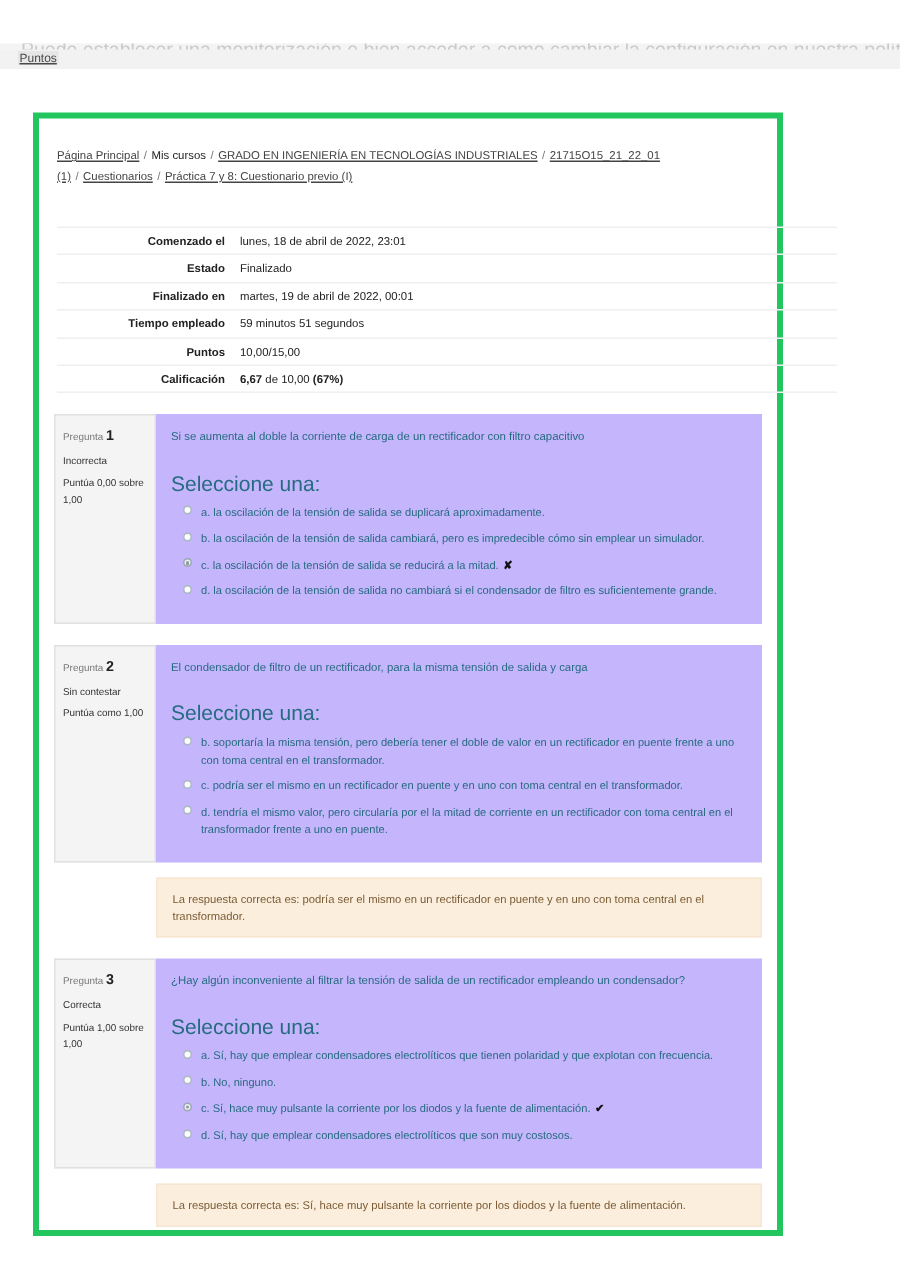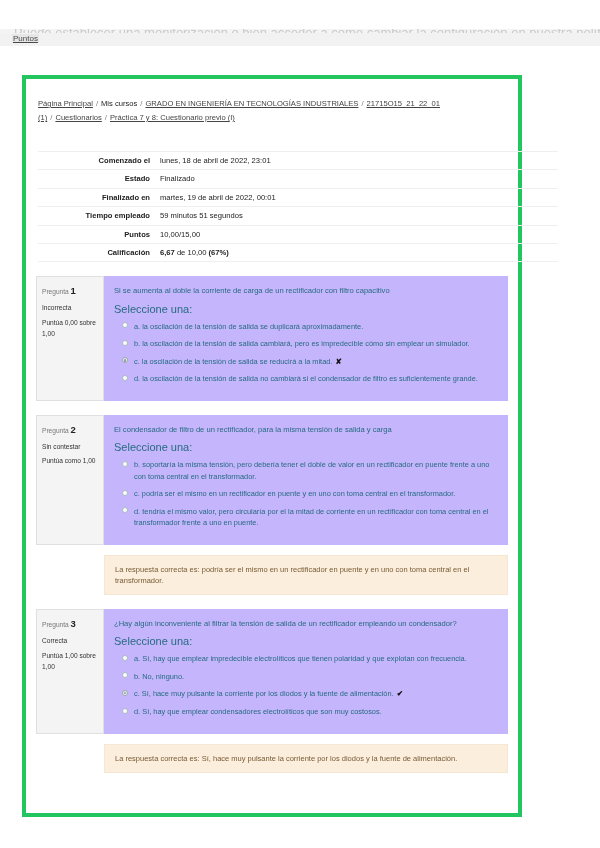--- a/index.html
+++ b/index.html
@@ -81,21 +81,21 @@
     width: 68px; flex: 0 0 68px;
     background: #f4f4f4; border: 1px solid #e0e0e0;
     padding: 6px 5px; font-size: 6.6px; color: #555; line-height: 1.65;
   }
   .qinfo .qnum { color: #777; }
   .qinfo .qnum b { color: #222; font-size: 9.5px; font-weight: bold; }
   .qinfo .qstate { color: #333; margin-top: 4px; }
   .qinfo .qpoints { color: #333; margin-top: 4px; }
   .qcontent { flex: 1; background: #c4b5fd; padding: 9px 10px 10px 10px; }
   .qtext { font-size: 7.6px; color: #276b80; line-height: 1.5; }
-  .qprompt { font-size: 11px; color: #276b80; margin-top: 6px; }
+  .qprompt { font-size: 14px; color: #276b80; margin-top: 17px; }
   .answers { margin-top: 6px; }
   .ans {
     display: flex; align-items: flex-start;
     font-size: 7.4px; color: #276b80; line-height: 1.55;
     margin-bottom: 6px; padding-left: 8px; cursor: pointer;
   }
   .radio {
     flex: 0 0 auto; width: 6px; height: 6px; border-radius: 50%;
     border: 1px solid #a9b9bf; background: #fdfdfd;
     margin: 1.5px 6px 0 0; position: relative;
@@ -227,21 +227,21 @@
               <div class="qnum">Pregunta <b>3</b></div>
               <div class="qstate">Correcta</div>
               <div class="qpoints">Puntúa 1,00 sobre 1,00</div>
             </div>
             <div class="qcontent">
               <div class="qtext">¿Hay algún inconveniente al filtrar la tensión de salida de un rectificador empleando un condensador?</div>
               <div class="qprompt">Seleccione una:</div>
               <div class="answers">
                 <div class="ans">
                   <span class="radio"></span>
-                  <span class="ans-label">a. Sí, hay que emplear impredecible electrolíticos que tienen polaridad y que explotan con frecuencia.</span>
+                  <span class="ans-label">a. Sí, hay que emplear condensadores electrolíticos que tienen polaridad y que explotan con frecuencia.</span>
                 </div>
                 <div class="ans">
                   <span class="radio"></span>
                   <span class="ans-label">b. No, ninguno.</span>
                 </div>
                 <div class="ans selected">
                   <span class="radio"></span>
                   <span class="ans-label">c. Sí, hace muy pulsante la corriente por los diodos y la fuente de alimentación.<span class="mark">✔</span></span>
                 </div>
                 <div class="ans">

